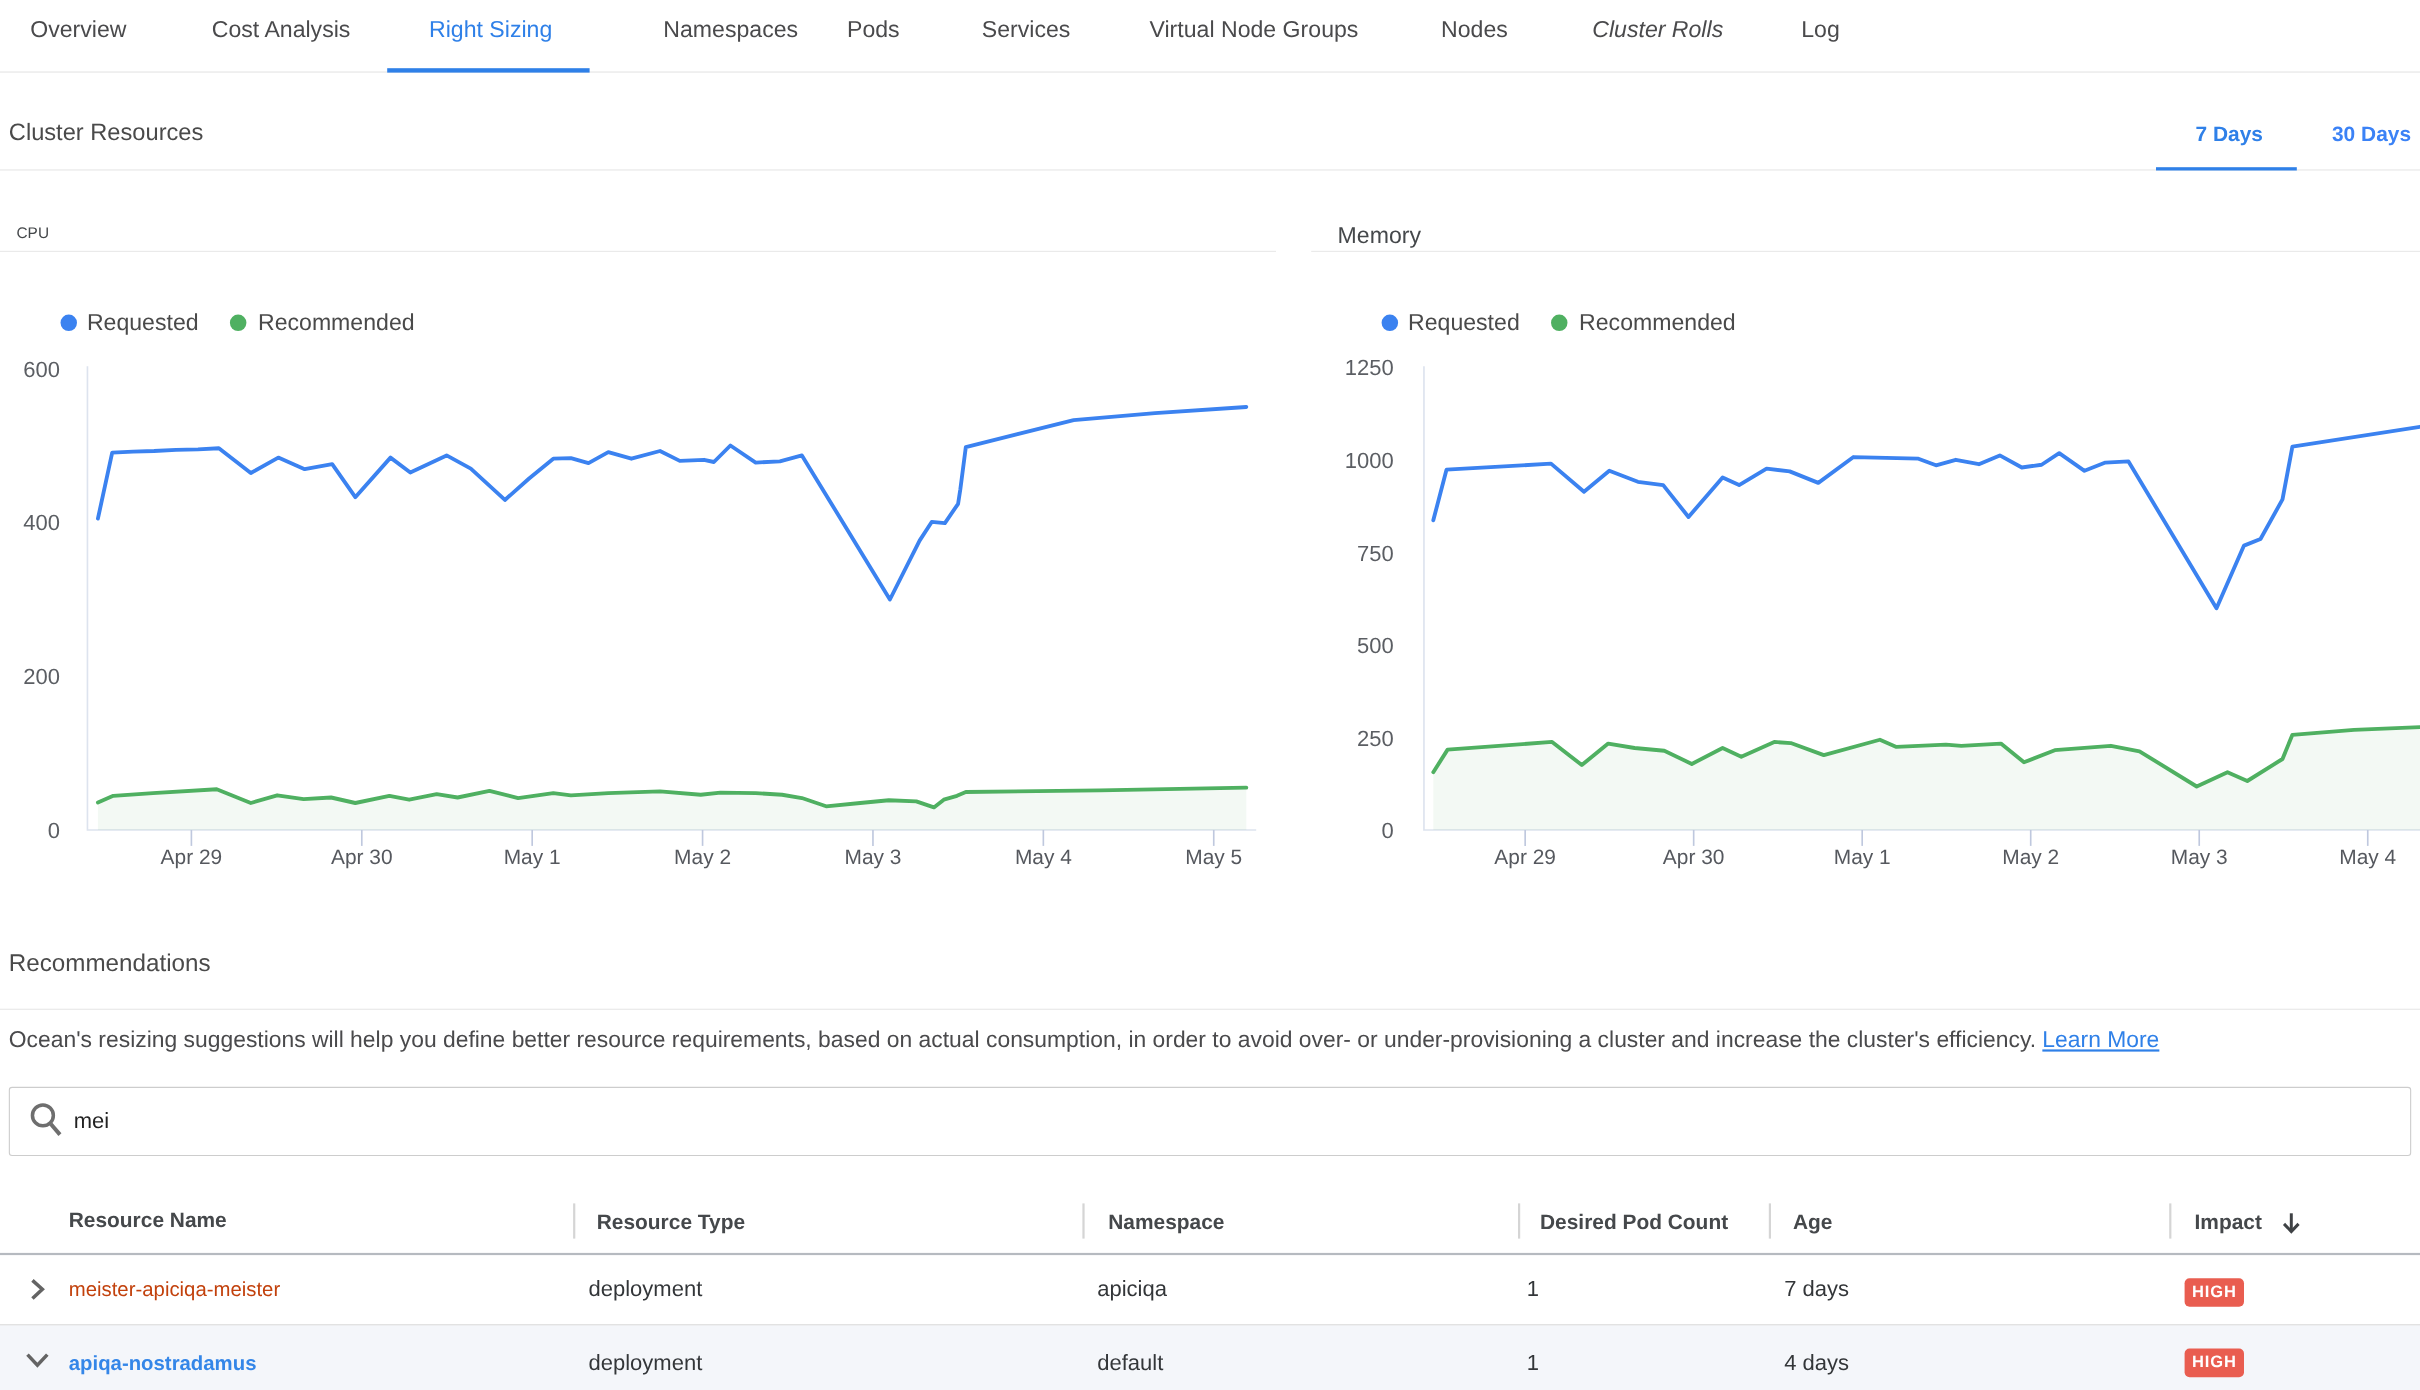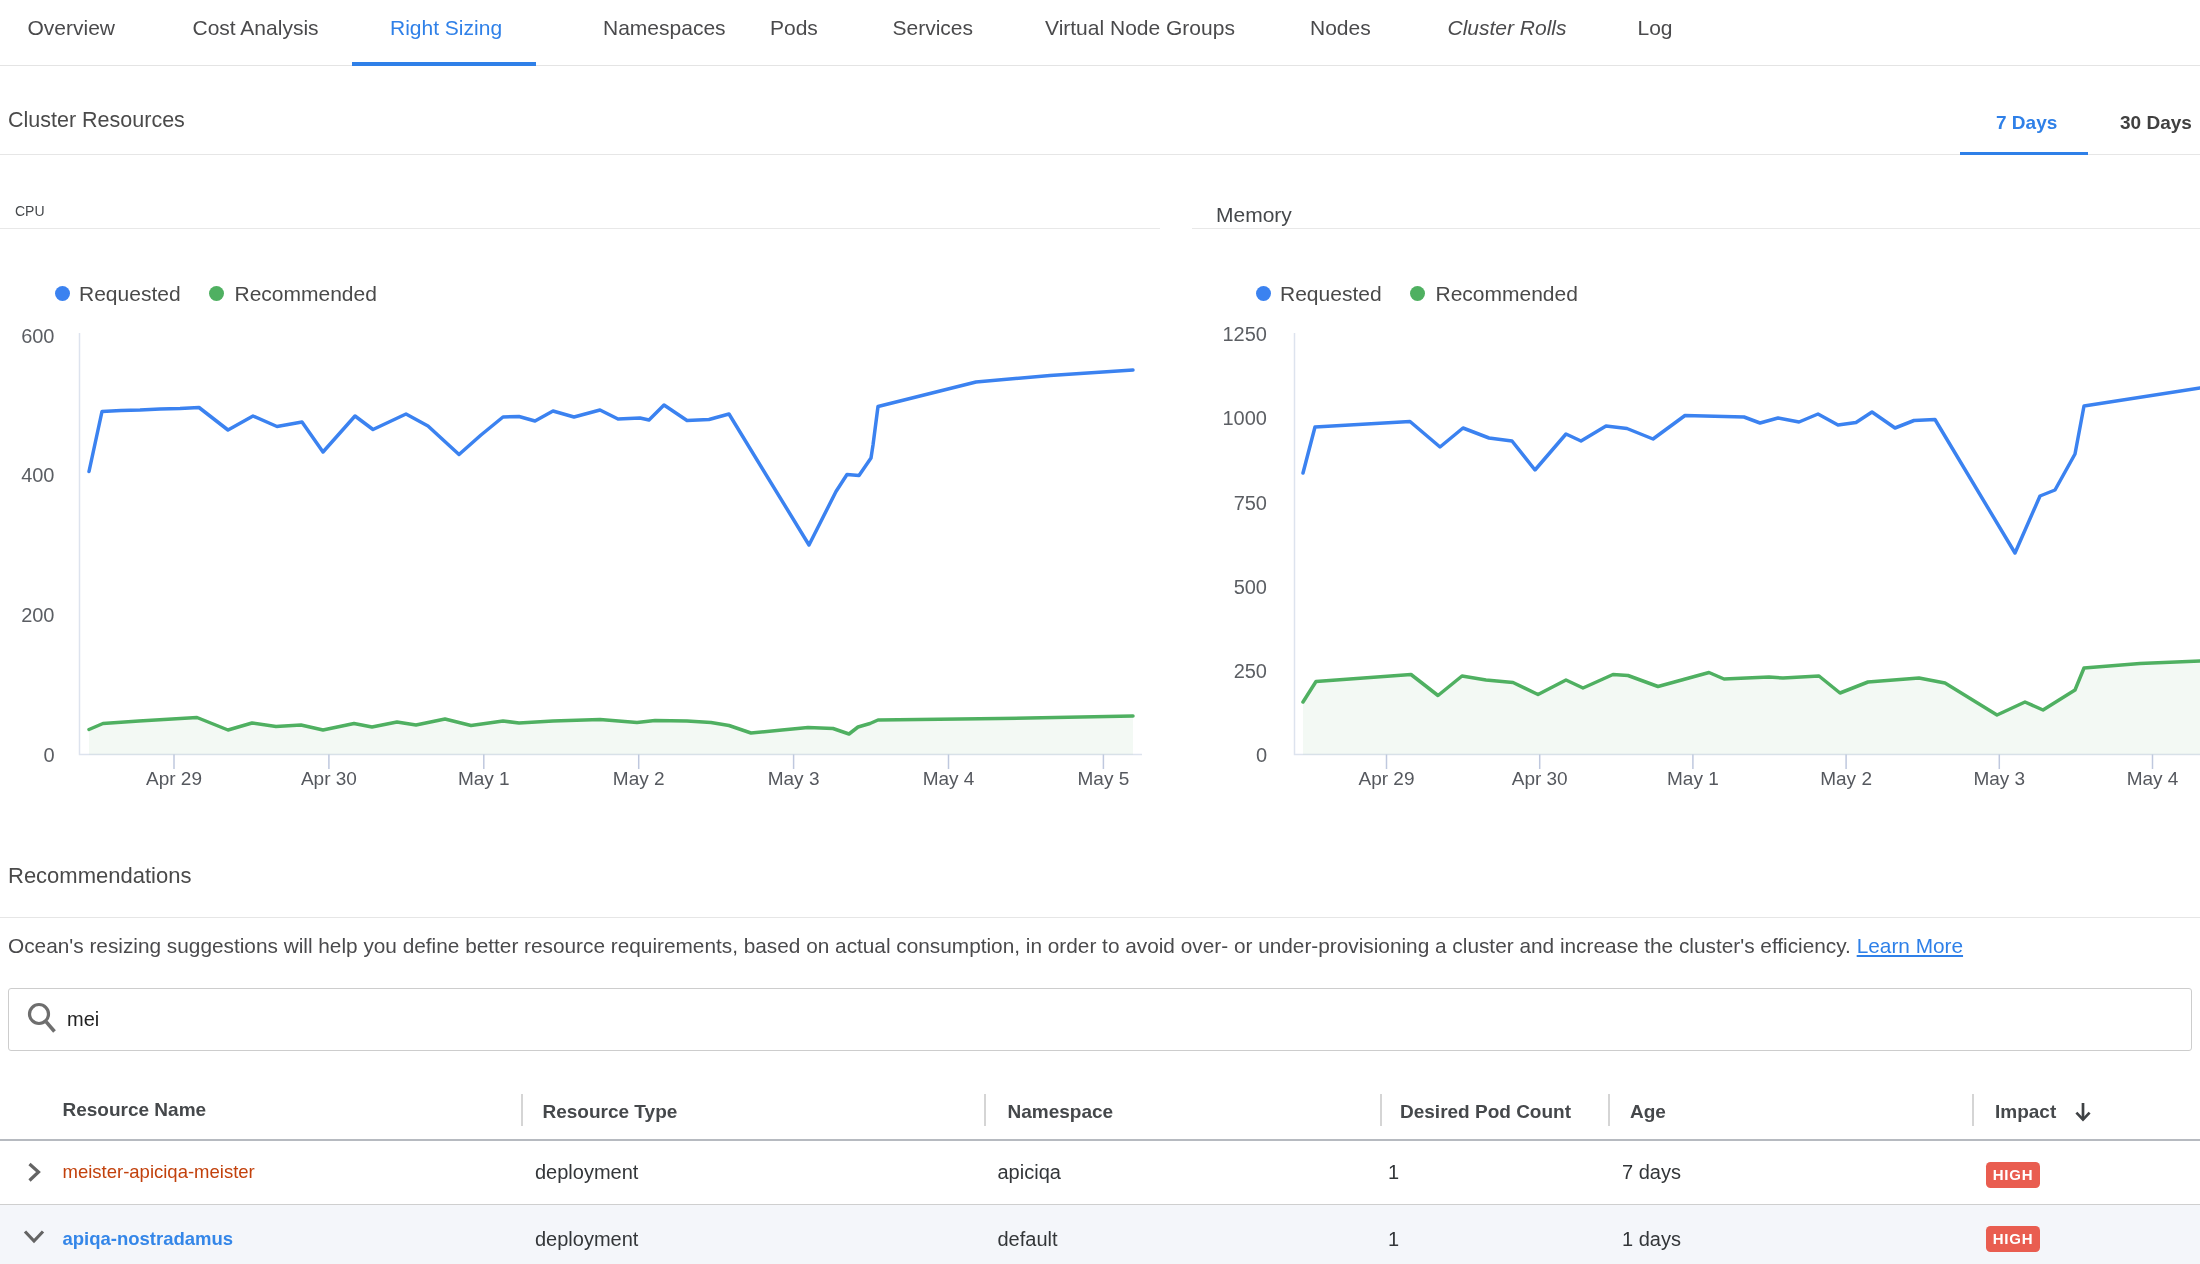--- a/index.html
+++ b/index.html
@@ -15,21 +15,21 @@
 <span style="position:absolute;left:892.5px;top:16px;font-size:21px;color:#4a4a4c;">Services</span>
 <span style="position:absolute;left:1045px;top:16px;font-size:21px;color:#4a4a4c;">Virtual Node Groups</span>
 <span style="position:absolute;left:1310px;top:16px;font-size:21px;color:#4a4a4c;">Nodes</span>
 <span style="position:absolute;left:1447.5px;top:16px;font-size:21px;color:#4a4a4c;font-style:italic;">Cluster Rolls</span>
 <span style="position:absolute;left:1637.5px;top:16px;font-size:21px;color:#4a4a4c;">Log</span>
 <div class="abs" style="left:0;top:65px;width:2200px;height:1px;background:#e4e4e4;"></div>
 <div class="abs" style="left:352px;top:62px;width:184px;height:4px;background:#2f80e8;"></div>
 
 <span class="abs" style="left:8px;top:108px;font-size:21.5px;font-weight:400;color:#4a4a4a;">Cluster Resources</span>
 <span class="abs" style="left:1996px;top:112px;font-size:19px;font-weight:700;color:#2f80e8;">7 Days</span>
-<span class="abs" style="left:2120px;top:112px;font-size:19px;font-weight:700;color:#404040;">30 Days</span>
+<span class="abs" style="left:2120px;top:112px;font-size:19px;font-weight:700;color:#3b82f6;">30 Days</span>
 <div class="abs" style="left:0;top:154px;width:2200px;height:1px;background:#e6e6e6;"></div>
 <div class="abs" style="left:1960px;top:152px;width:128px;height:3px;background:#2f80e8;"></div>
 
 <span class="abs" style="left:15px;top:203px;font-size:14px;font-weight:400;color:#45484b;">CPU</span>
 <span class="abs" style="left:1216px;top:203px;font-size:21px;font-weight:400;color:#45484b;">Memory</span>
 <div class="abs" style="left:0;top:228px;width:1160px;height:1px;background:#e8e8e8;"></div>
 <div class="abs" style="left:1192px;top:228px;width:1008px;height:1px;background:#e8e8e8;"></div>
 
 <div class="abs" style="left:55px;top:285.5px;width:15px;height:15px;border-radius:50%;background:#3b82f0;"></div>
 <span class="abs" style="left:79px;top:282px;font-size:21px;color:#4a4a4a;">Requested</span>
@@ -119,14 +119,14 @@
 <span class="abs" style="left:1388px;top:1161px;font-size:20px;color:#333639;">1</span>
 <span class="abs" style="left:1622px;top:1161px;font-size:20px;color:#333639;">7 days</span>
 <div class="abs" style="left:1986px;top:1162px;width:54px;height:26px;border-radius:4.5px;background:#e95d50;text-align:center;line-height:26px;font-size:15px;font-weight:700;color:#fff;letter-spacing:0.8px;">HIGH</div>
 <div class="abs" style="left:0;top:1204px;width:2200px;height:1px;background:#cfcfcf;"></div>
 
 <div class="abs" style="left:0;top:1205px;width:2200px;height:59px;background:#f4f6fa;"></div>
 <span class="abs" style="left:62.5px;top:1228px;font-size:18.5px;font-weight:700;color:#3486e8;z-index:2;">apiqa-nostradamus</span>
 <span class="abs" style="left:535px;top:1228px;font-size:20px;color:#333639;z-index:2;">deployment</span>
 <span class="abs" style="left:997.5px;top:1228px;font-size:20px;color:#333639;z-index:2;">default</span>
 <span class="abs" style="left:1388px;top:1228px;font-size:20px;color:#333639;z-index:2;">1</span>
-<span class="abs" style="left:1622px;top:1228px;font-size:20px;color:#333639;z-index:2;">1 days</span>
+<span class="abs" style="left:1622px;top:1228px;font-size:20px;color:#333639;z-index:2;">4 days</span>
 <div class="abs" style="left:1986px;top:1226px;width:54px;height:26px;border-radius:4.5px;background:#e95d50;text-align:center;line-height:26px;font-size:15px;font-weight:700;color:#fff;letter-spacing:0.8px;z-index:2;">HIGH</div>
 
 </body></html>

